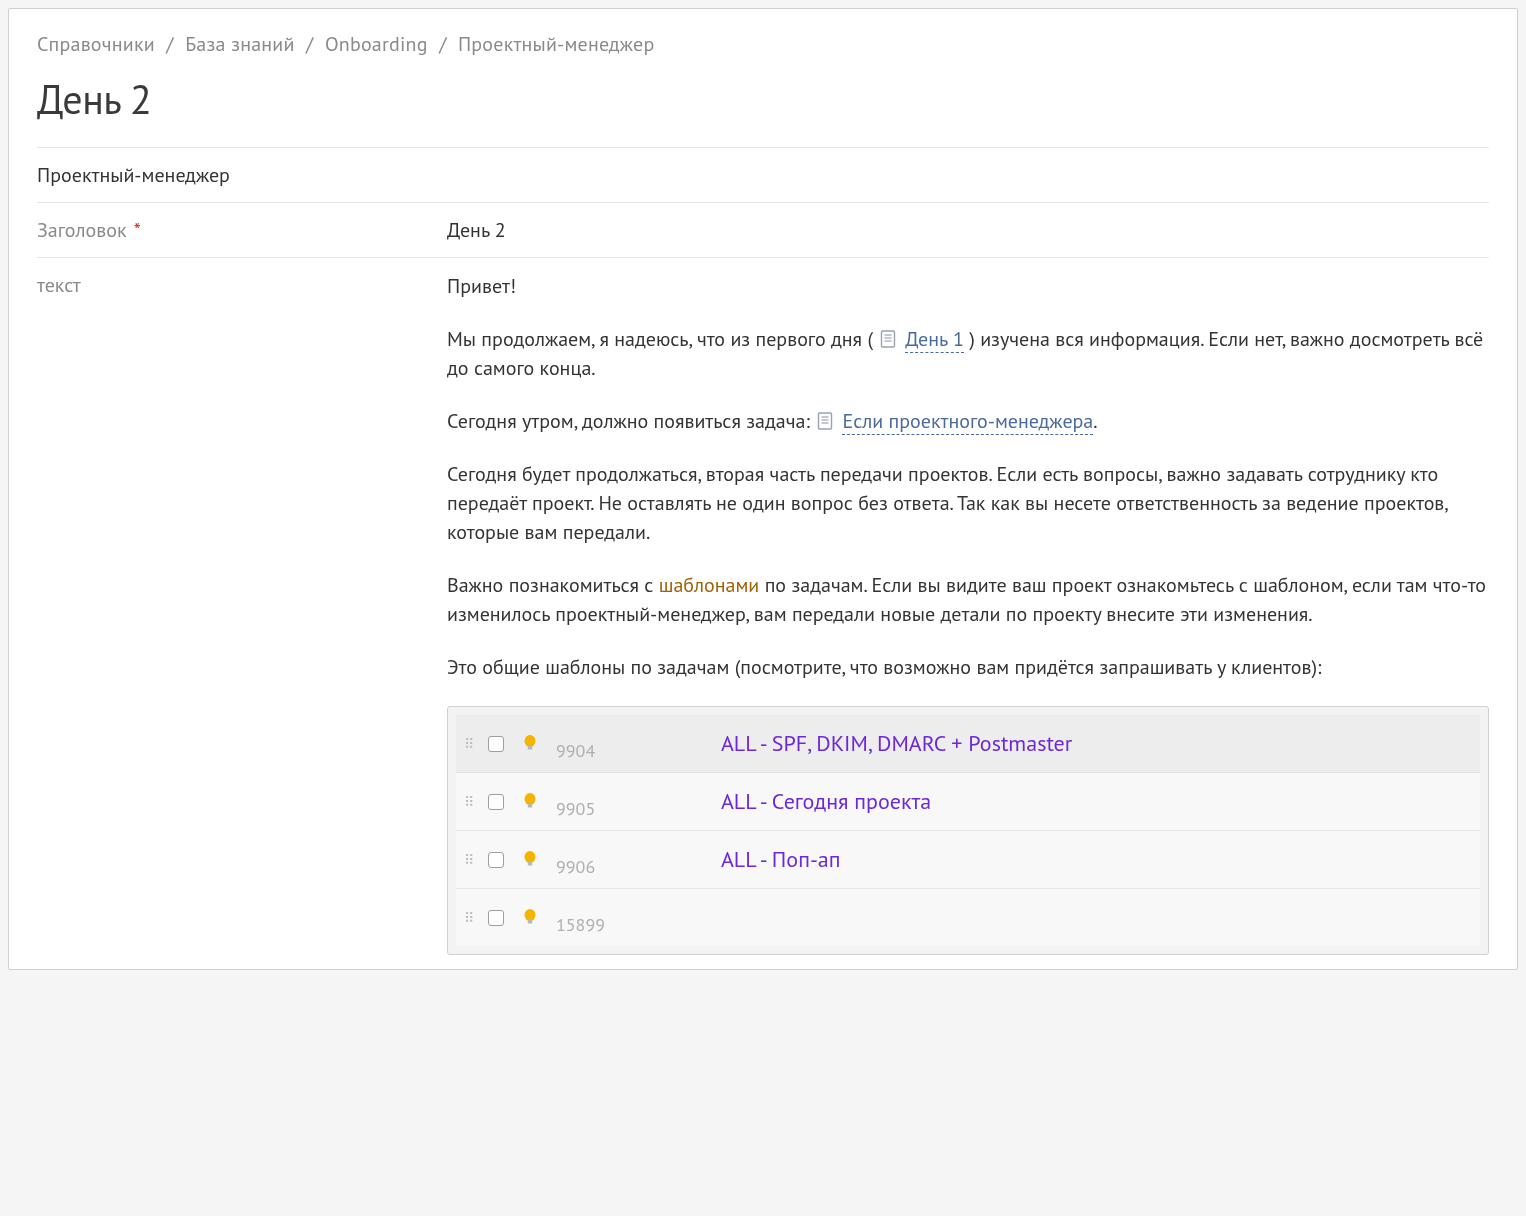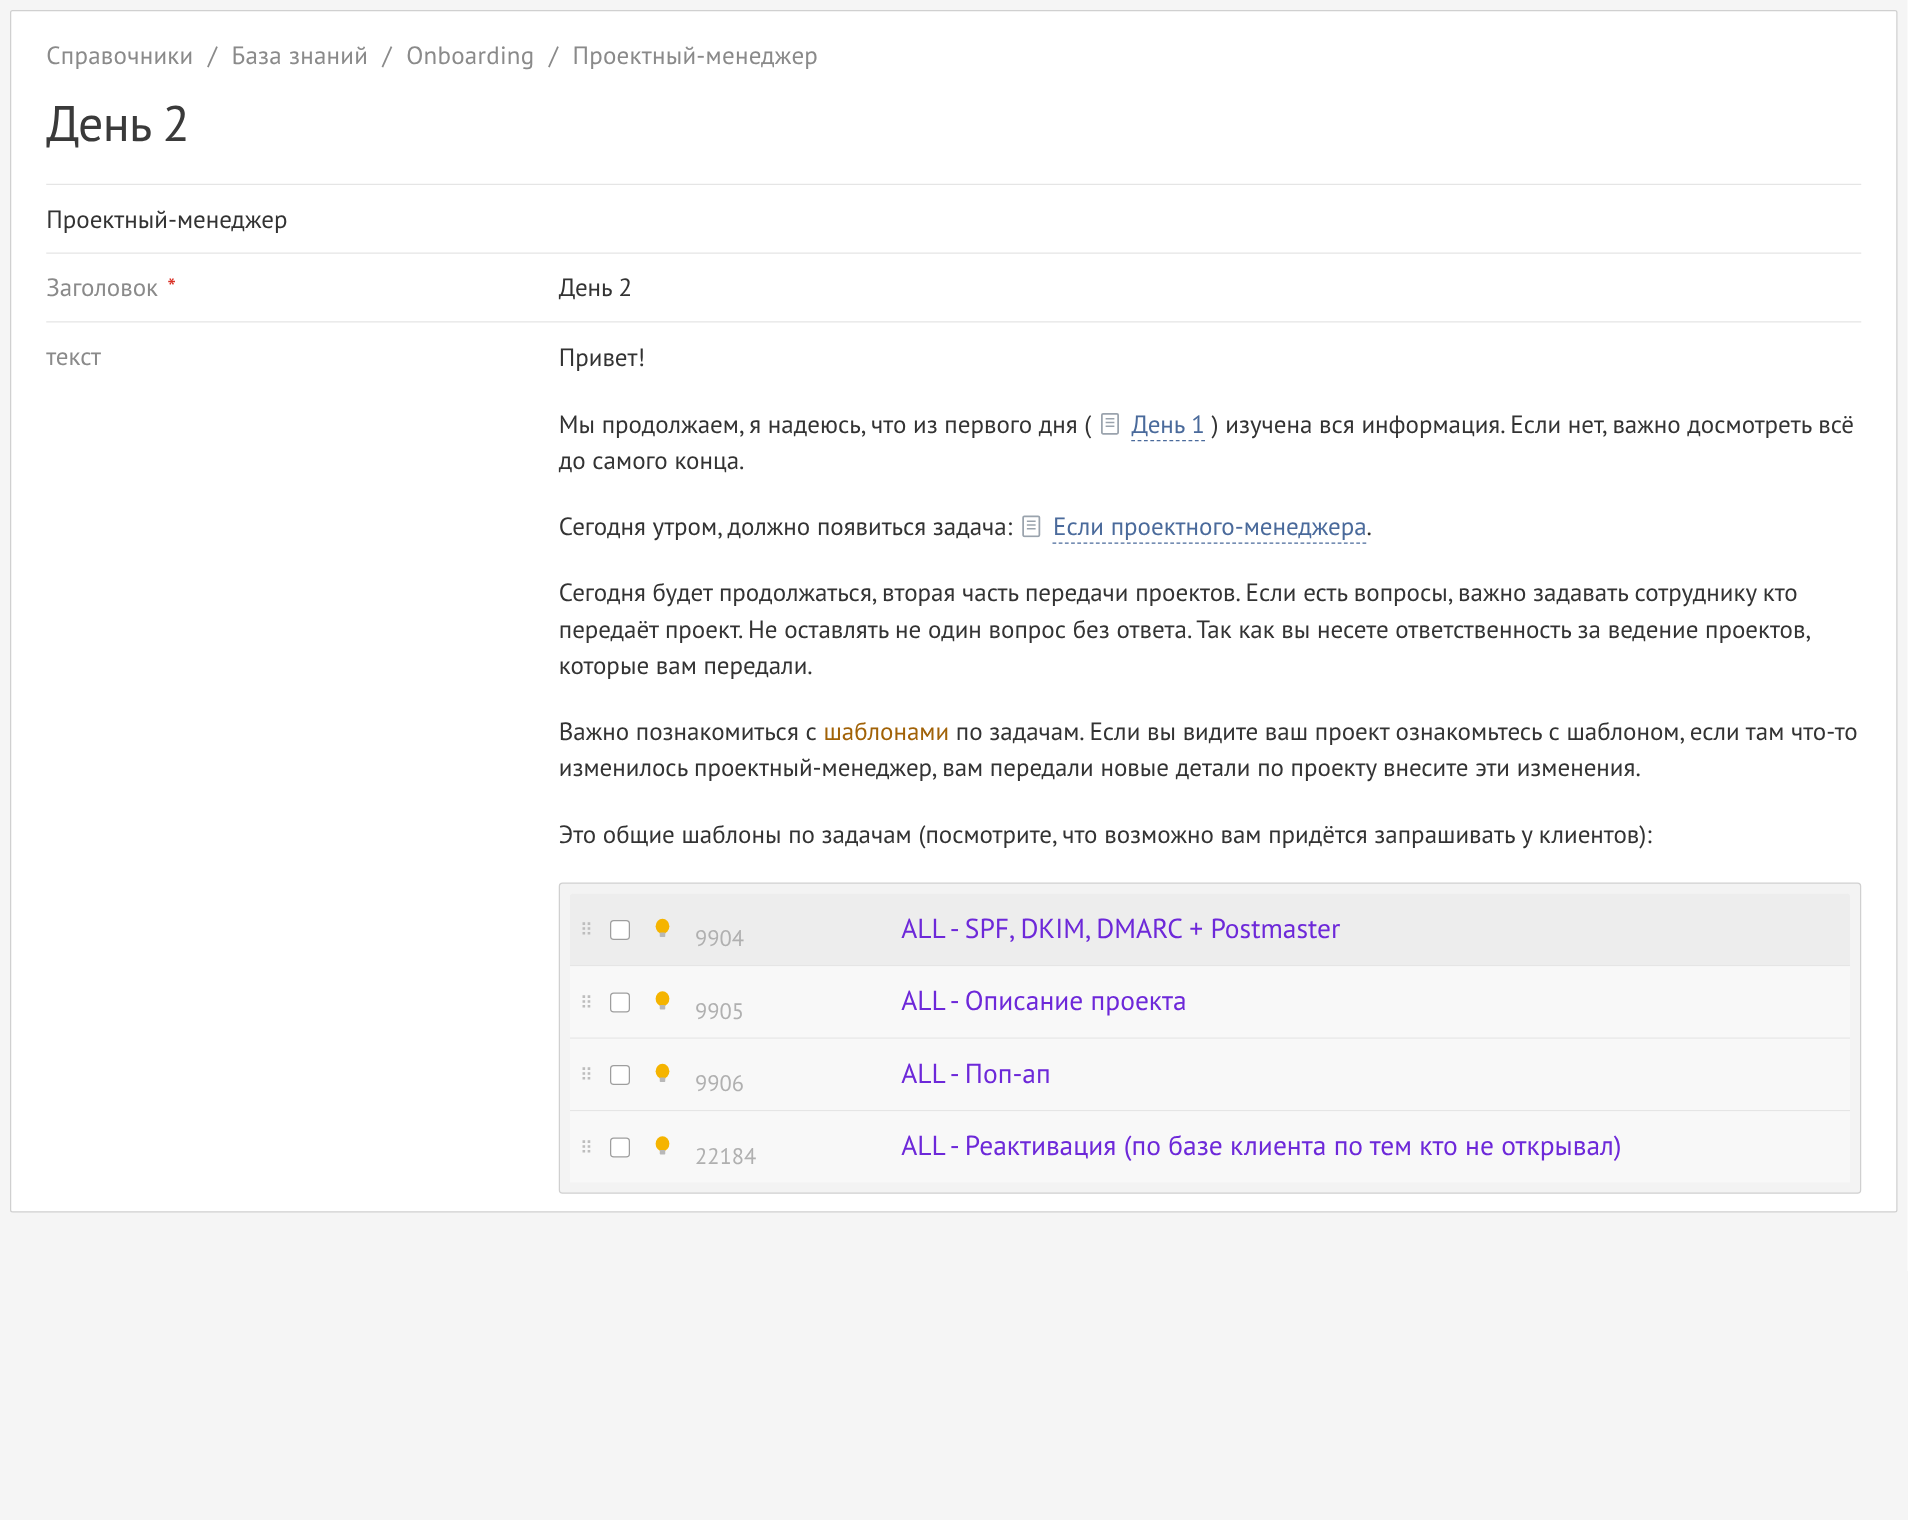--- a/index.html
+++ b/index.html
@@ -226,21 +226,21 @@
         <div class="task-row">
           <div class="drag-handle">⠿</div>
           <div class="task-cb"></div>
           <div class="bulb">
             <svg viewBox="0 0 14 20">
                 <ellipse cx="7" cy="7" rx="5.5" ry="6" fill="#f5b400"></ellipse>
                 <rect x="4.8" y="12" width="4.4" height="3.5" rx="0.6" fill="#b8b8b8"></rect>
               </svg>
           </div>
           <div class="task-id">9905</div>
-          <a class="task-title">ALL - Описание проекта</a>
+          <a class="task-title">ALL - Сегодня проекта</a>
         </div>
 
         <div class="task-row">
           <div class="drag-handle">⠿</div>
           <div class="task-cb"></div>
           <div class="bulb">
             <svg viewBox="0 0 14 20">
                 <ellipse cx="7" cy="7" rx="5.5" ry="6" fill="#f5b400"></ellipse>
                 <rect x="4.8" y="12" width="4.4" height="3.5" rx="0.6" fill="#b8b8b8"></rect>
               </svg>
@@ -251,22 +251,21 @@
 
         <div class="task-row">
           <div class="drag-handle">⠿</div>
           <div class="task-cb"></div>
           <div class="bulb">
             <svg viewBox="0 0 14 20">
                 <ellipse cx="7" cy="7" rx="5.5" ry="6" fill="#f5b400"></ellipse>
                 <rect x="4.8" y="12" width="4.4" height="3.5" rx="0.6" fill="#b8b8b8"></rect>
               </svg>
           </div>
-          <div class="task-id">22184</div>
-          <a class="task-title">ALL - Реактивация (по базе клиента по тем кто не открывал)</a>
+          <div class="task-id">15899</div>
         </div>
 
       </div>
 
     </div>
   </div>
 
 </div>
 
 </body></html>

